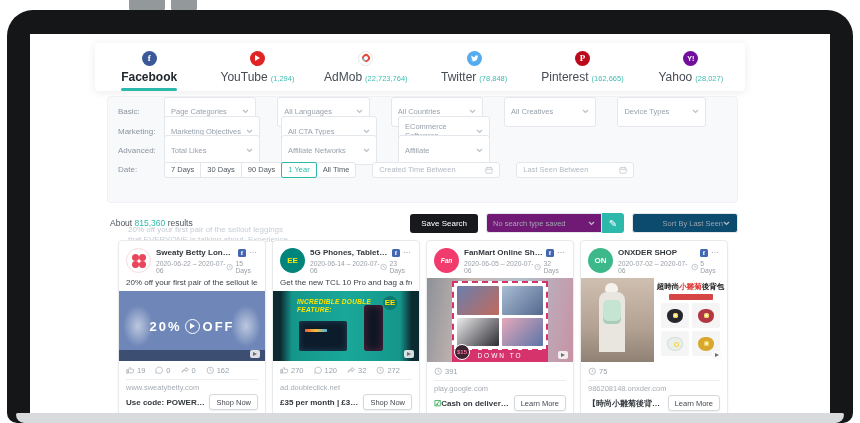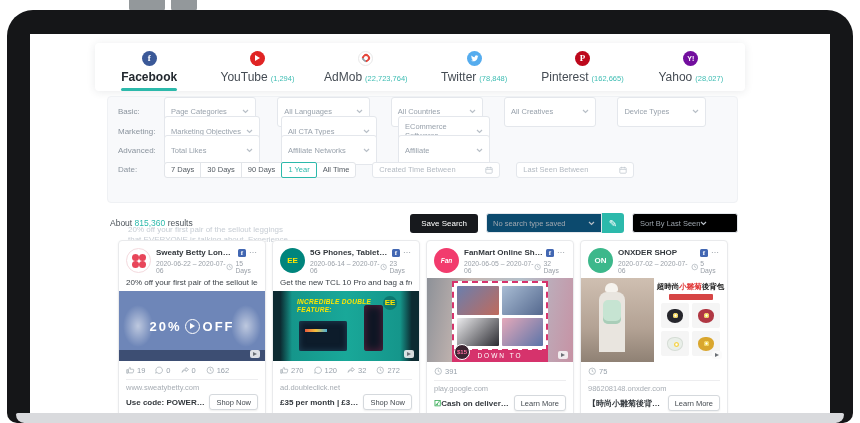--- a/index.html
+++ b/index.html
@@ -71,27 +71,27 @@
 
   
   .results-row { position:absolute; left:80px; top:178px; width:628px; height:22px;
     display:flex; align-items:center; z-index:4; }
   .about { font-size:8.5px; color:#4c535a; }
   .about .cnt { color:#2cb9ab; }
   .results-right { margin-left:auto; display:flex; align-items:center; gap:8px; }
   .save-btn { background:#17191d; color:#fff; font-size:8px; padding:5px 11px; border-radius:3px;
     cursor:pointer; }
   .saved-group { display:flex; }
-  .saved-dd { width:116px; height:20px; background:#0c4a6e; border:1px solid #e4e7ec;
+  .saved-dd { width:116px; height:20px; background:#701a75; border:1px solid #e4e7ec;
     border-radius:3px 0 0 3px; display:flex; align-items:center; justify-content:space-between;
     padding:4px 6px; font-size:7.5px; color:#a0a8b0; cursor:pointer; }
   .pencil-btn { width:22px; height:20px; background:#2cb9ab; border-radius:0 3px 3px 0; color:#fff;
     font-size:10px; display:flex; align-items:center; justify-content:center; cursor:pointer; }
-  .sort-dd { width:106px; height:20px; background:#000000; border:1px solid #e4e7ec; border-radius:3px;
-    display:flex; align-items:center; justify-content:flex-start; padding:0 7px;
+  .sort-dd { width:106px; height:20px; background:#0c4a6e; border:1px solid #e4e7ec; border-radius:3px;
+    display:flex; align-items:center; justify-content:flex-end; padding:0 7px;
     font-size:7.5px; color:#9aa2aa; cursor:pointer; }
 
   
   .ghost { position:absolute; left:98px; top:191px; font-size:8px; line-height:10px;
     color:#c7cdd4; z-index:3; }
 
   
   .cards { position:absolute; left:88px; top:206px; width:612px; height:190px; z-index:5; }
   .card { position:absolute; top:0; width:148px; height:210px; background:#fff;
     border:1px solid #e9eaec; border-radius:4px; box-shadow:0 1px 3px rgba(0,0,0,.05);

